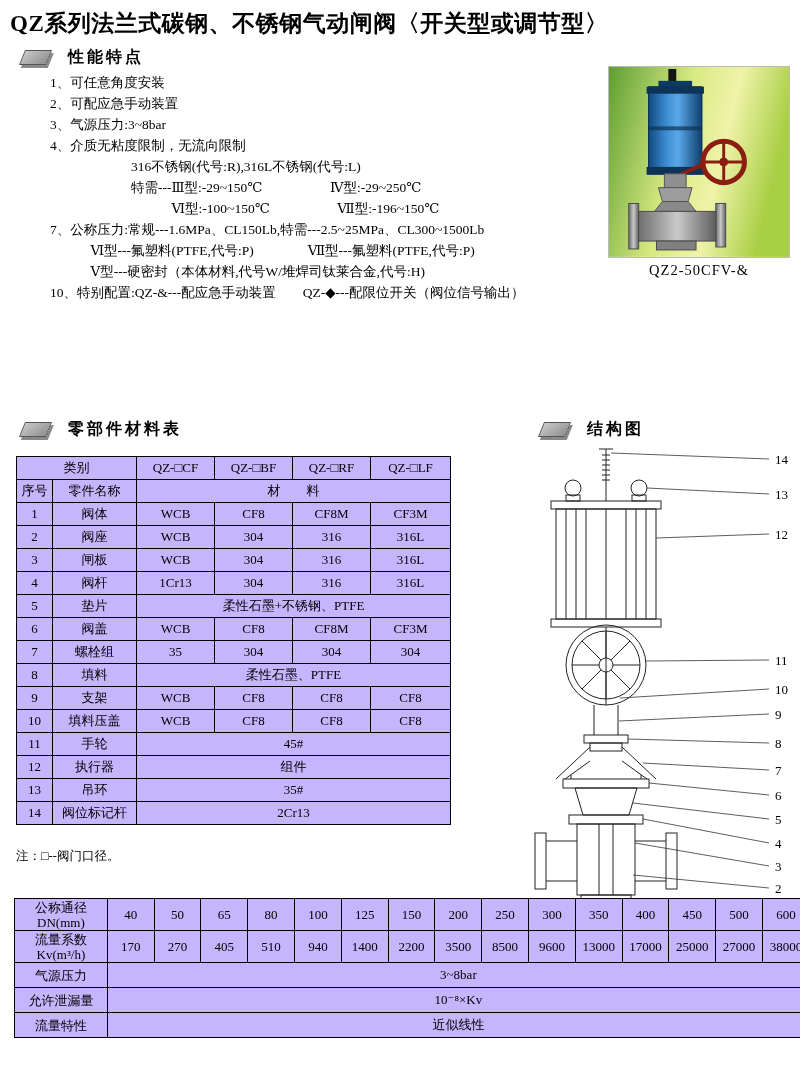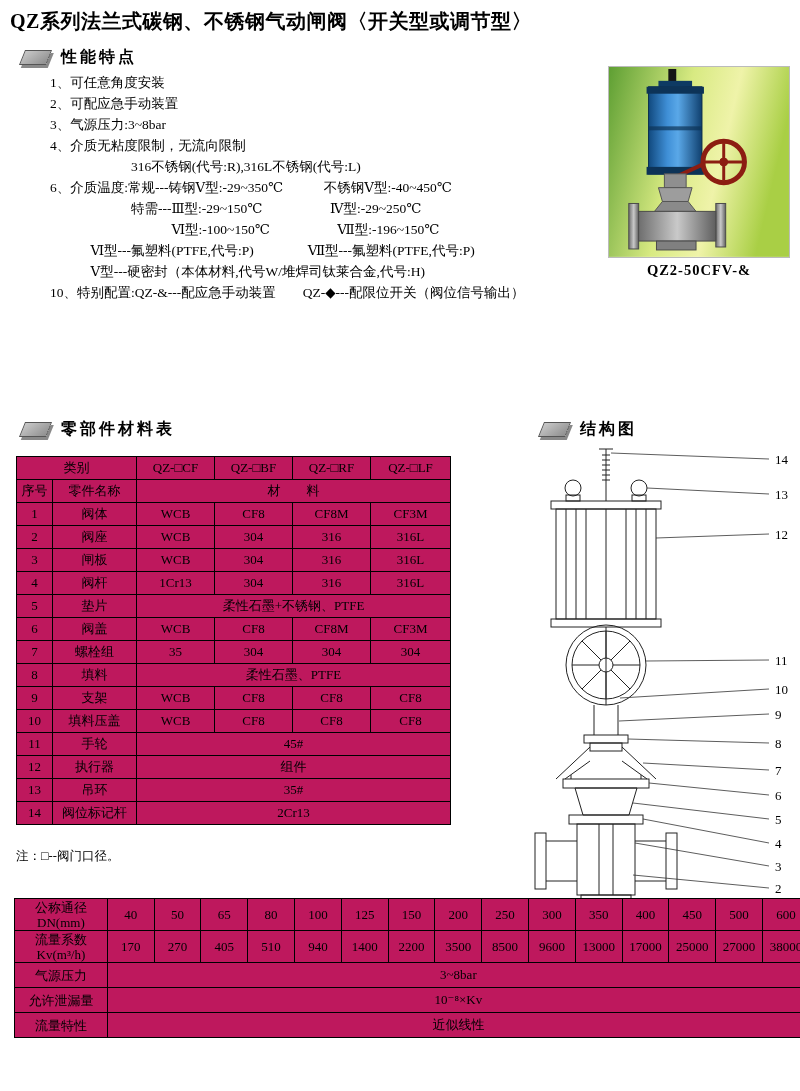--- a/index.html
+++ b/index.html
@@ -7,26 +7,26 @@
   body {
     position:relative;
     width:800px; height:1091px;
     font-family:"Liberation Serif","DejaVu Serif",serif;
     color:#000;
     overflow:hidden;
   }
 
   .page-title {
     position:absolute; left:10px; top:8px;
-    font-size:20px; font-weight:bold; letter-spacing:0.5px;
+    font-size:23px; font-weight:bold; letter-spacing:0.5px;
     white-space:nowrap;
   }
 
   .sect {
-    position:absolute; display:flex; align-items:center; gap:12px;
+    position:absolute; display:flex; align-items:center; gap:19px;
     height:22px;
   }
   .sect-icon {
     display:inline-block; width:27px; height:15px;
     background:linear-gradient(135deg,#c9c9c9,#8f8f8f);
     border:1px solid #555;
     transform:skewX(-22deg);
     box-shadow:3px 3px 0 rgba(40,40,40,0.55);
     margin-left:6px;
   }
@@ -38,24 +38,24 @@
   .feat-line {
     font-size:13.5px; line-height:21px; white-space:pre;
   }
 
   .photo-box {
     position:absolute; left:608px; top:66px; width:182px; height:192px;
     border:1px solid #bbb;
   }
   .photo-caption {
     position:absolute; left:608px; top:262px; width:182px;
-    text-align:center; font-size:14.5px; letter-spacing:1px; font-weight:bold;
-  }
-
-  table { border-collapse:collapse; table-layout:fixed; background:#be185d; }
+    text-align:center; font-size:14.5px; letter-spacing:1px; font-weight:normal;
+  }
+
+  table { border-collapse:collapse; table-layout:fixed; background:#c4b5fd; }
   .parts-table { position:absolute; left:16px; top:456px; width:434px; }
   .parts-table th, .parts-table td {
     border:1px solid #000; text-align:center; vertical-align:middle;
     font-size:13px; font-weight:normal; height:23px; padding:0 2px;
     overflow:hidden; white-space:nowrap;
   }
   .parts-note {
     position:absolute; left:16px; top:848px; font-size:12.5px;
   }
 
@@ -80,23 +80,23 @@
 <div class="sect" style="left:16px; top:46px;">
   <span class="sect-icon"></span>
   <span class="sect-title">性能特点</span>
 </div>
 <div class="features">
     <div class="feat-line">1、可任意角度安装</div>
     <div class="feat-line">2、可配应急手动装置</div>
     <div class="feat-line">3、气源压力:3~8bar</div>
     <div class="feat-line">4、介质无粘度限制，无流向限制</div>
     <div class="feat-line">　　　　　　316不锈钢(代号:R),316L不锈钢(代号:L)</div>
-    <div class="feat-line">6、介质温度:常规---铸钢Ⅴ型:-29~350℃　　　不锈钢Ⅴ型:-40~450℃</div>
     <div class="feat-line">　　　　　　特需---Ⅲ型:-29~150℃　　　　　Ⅳ型:-29~250℃</div>
     <div class="feat-line">　　　　　　　　　Ⅵ型:-100~150℃　　　　　Ⅶ型:-196~150℃</div>
+    <div class="feat-line">7、公称压力:常规---1.6MPa、CL150Lb,特需---2.5~25MPa、CL300~1500Lb</div>
     <div class="feat-line">　　　Ⅵ型---氟塑料(PTFE,代号:P)　　　　Ⅶ型---氟塑料(PTFE,代号:P)</div>
     <div class="feat-line">　　　Ⅴ型---硬密封（本体材料,代号W/堆焊司钛莱合金,代号:H)</div>
     <div class="feat-line">10、特别配置:QZ-&amp;---配应急手动装置　　QZ-◆---配限位开关（阀位信号输出）</div>
   </div>
 
 <div class="photo-box">
   <svg viewBox="0 0 182 192" xmlns="http://www.w3.org/2000/svg">
     <defs>
       <linearGradient id="pg" x1="0" y1="0" x2="1" y2="0.25">
         <stop offset="0" stop-color="#5e9f33"></stop>

